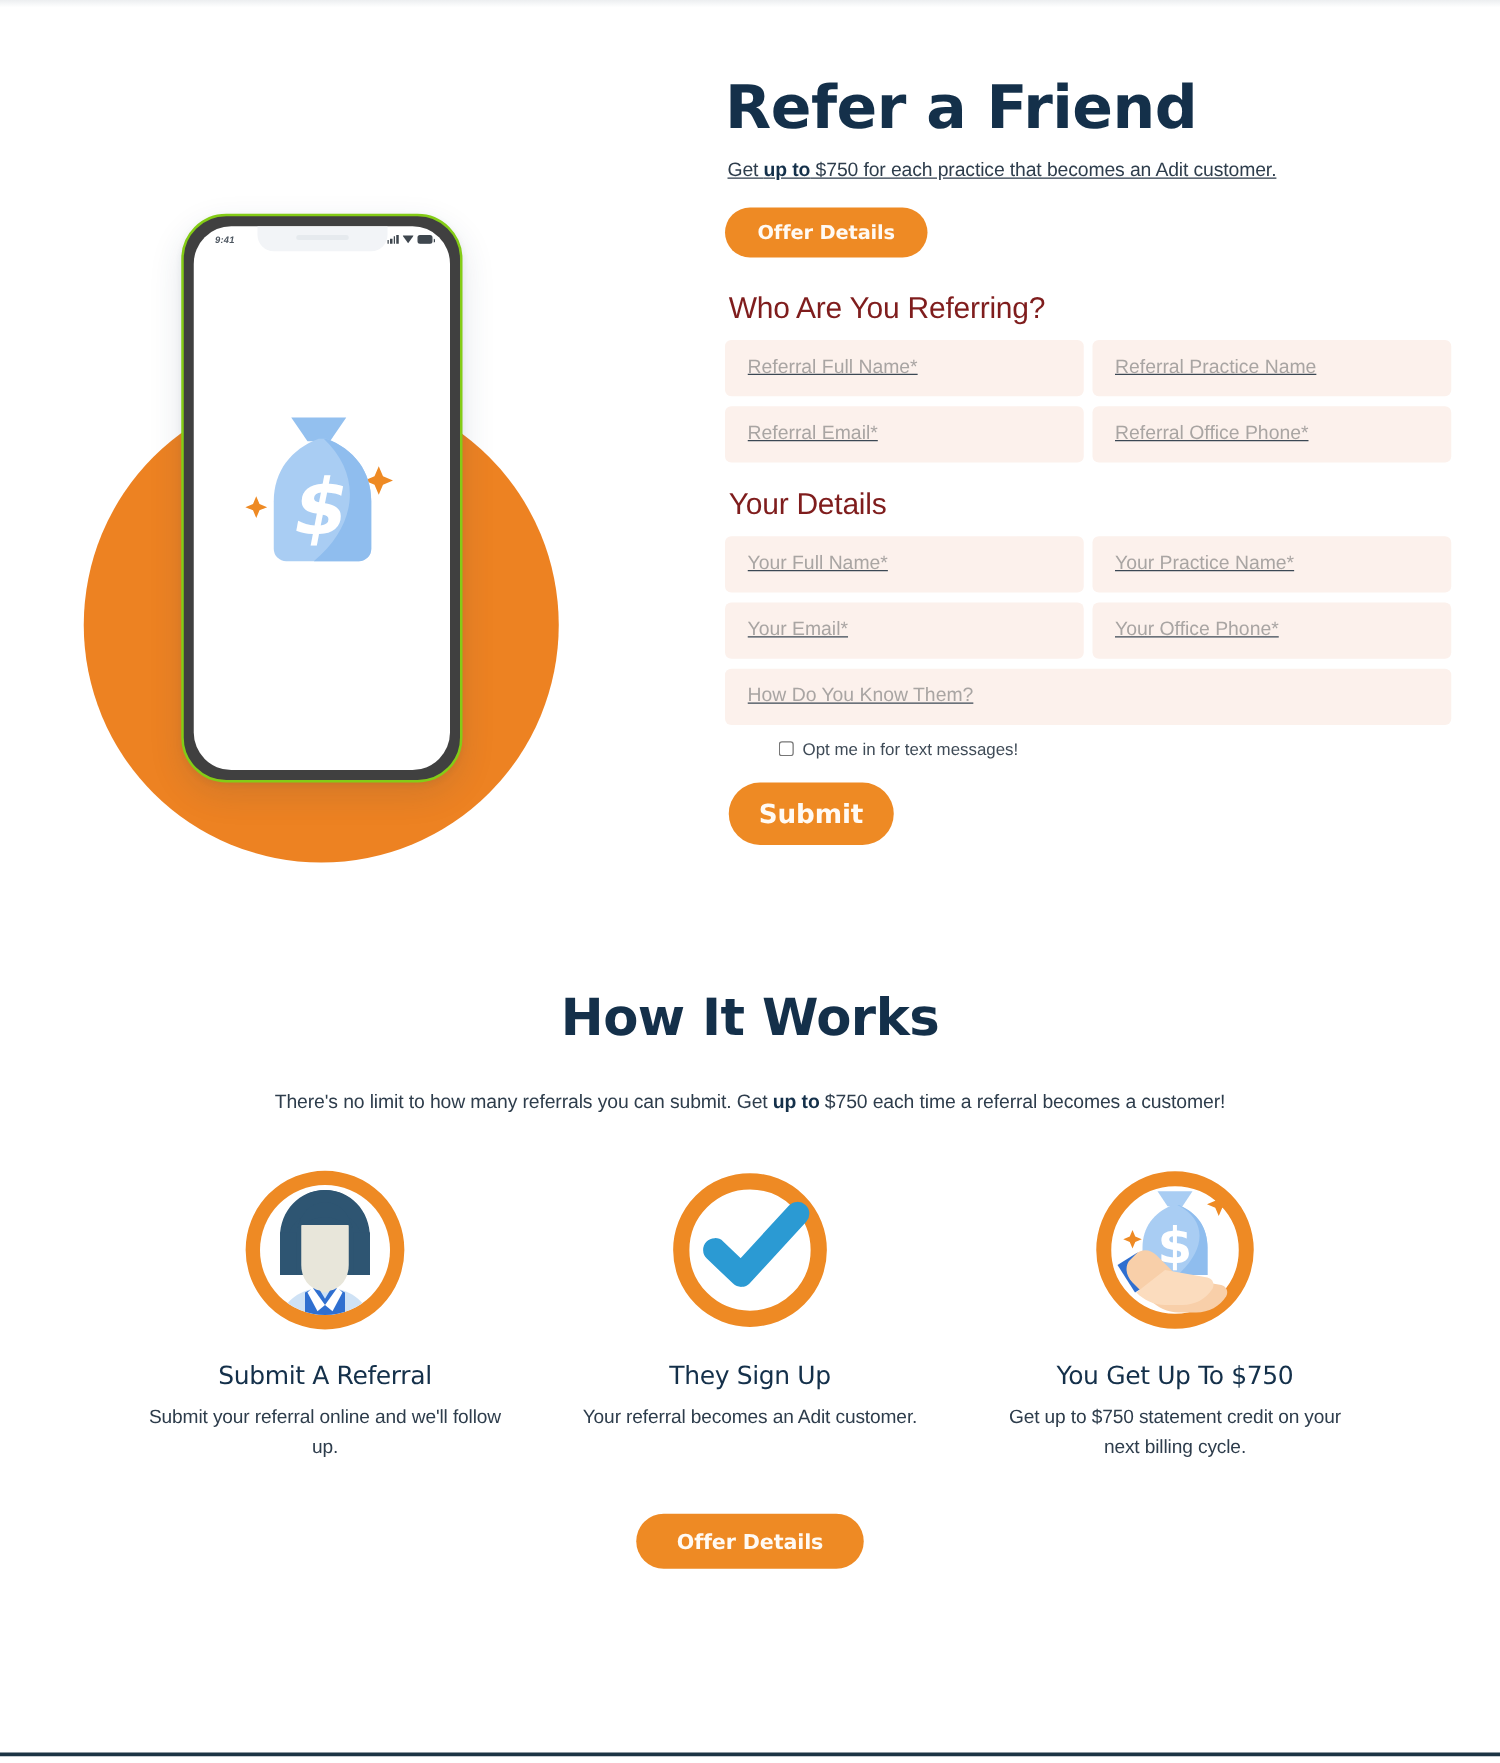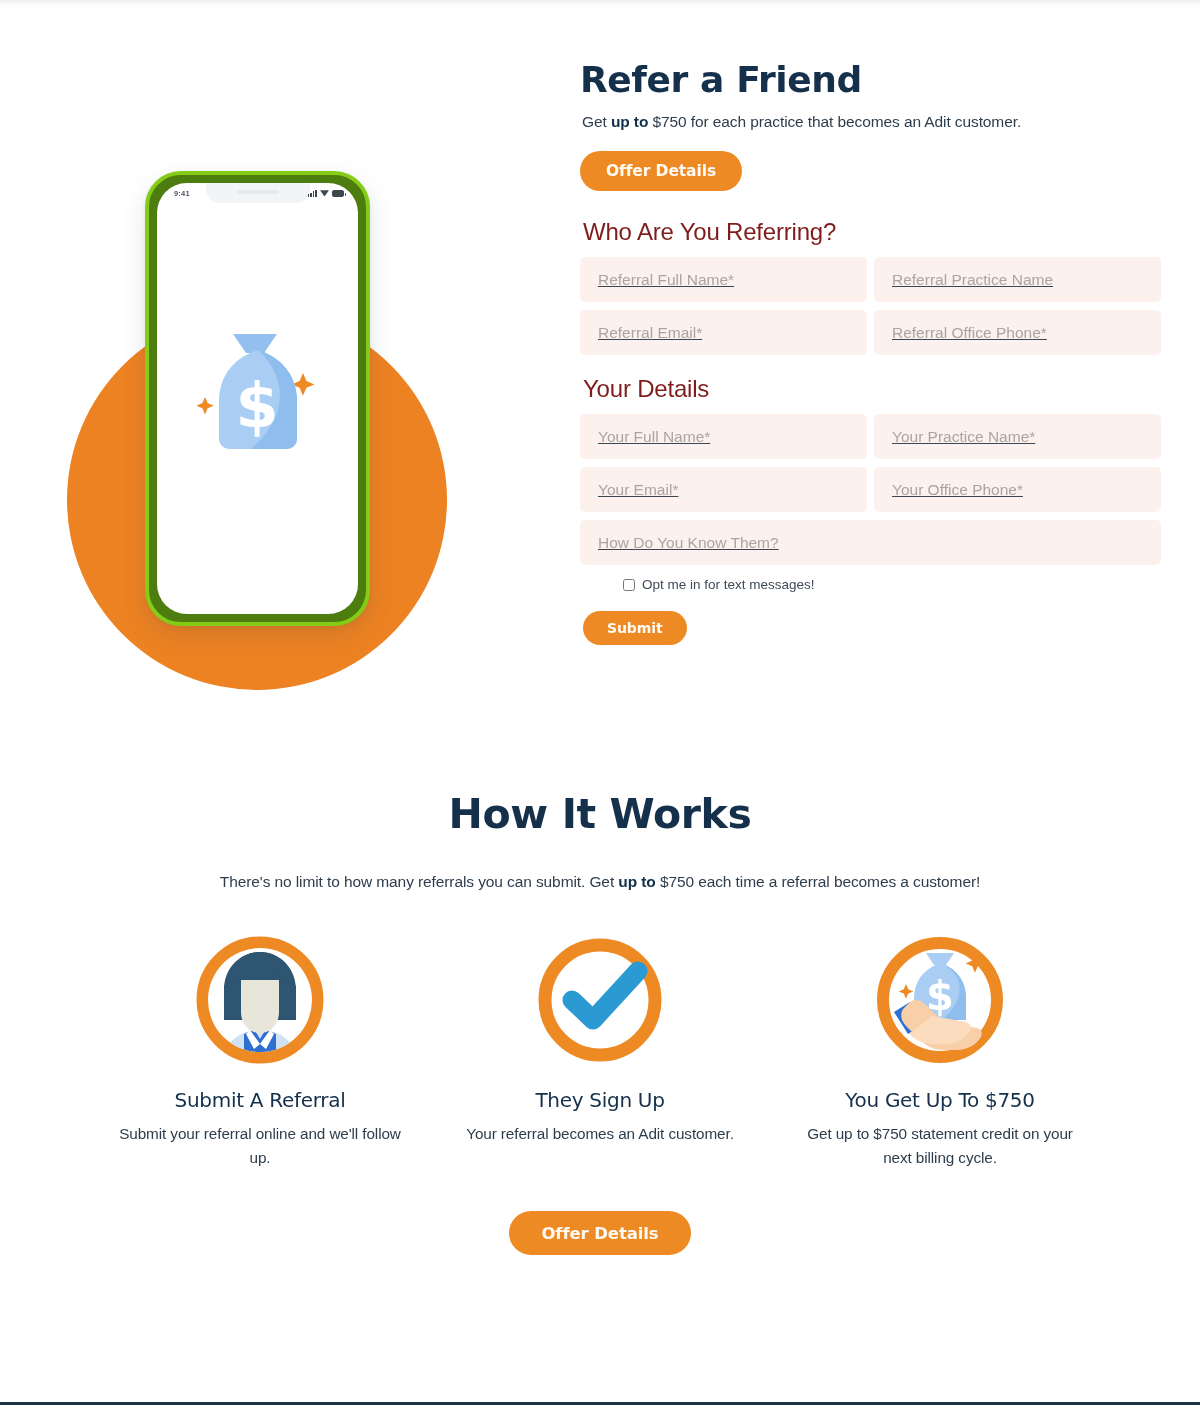--- a/index.html
+++ b/index.html
@@ -47,24 +47,25 @@
     position: absolute;
     left: 7px; top: 152px;
     width: 380px; height: 380px;
     border-radius: 50%;
     background: #ed8222;
   }
   .phone {
     position: absolute;
     left: 85px; top: 13px;
     width: 225px; height: 455px;
-    background: #4d7c0f;
+    background: #404040;
     border-radius: 36px;
-    border: 4px solid #84cc16;
+    border: 2px solid #84cc16;
     box-shadow: 0 10px 26px rgba(40,60,90,0.13), 0 2px 5px rgba(40,60,90,0.07);
+    font-style: italic;
   }
   .phone-screen {
     position: absolute;
     left: 8px; top: 8px; right: 8px; bottom: 8px;
     background: #ffffff;
     border-radius: 30px;
     overflow: hidden;
   }
   .notch {
     position: absolute;
@@ -134,31 +135,32 @@
   }
 
   .hero-copy {
     position: absolute;
     left: 580px; top: 30px;
     width: 600px;
   }
   h1.hero-title {
     margin: 0;
     font-family: "DejaVu Sans", sans-serif;
-    font-size: 36px;
+    font-size: 48px;
     font-weight: bold;
     letter-spacing: -0.4px;
     color: #14304a;
     line-height: 1.2;
   }
   .hero-sub {
     margin: 12px 0 0 2px;
     font-size: 15.5px;
     color: #2e3d4c;
     letter-spacing: -0.1px;
+    text-decoration: underline;
   }
   .hero-sub b { font-weight: bold; color: #14304a; }
 
   .btn {
     display: inline-flex;
     align-items: center; justify-content: center;
     border: none;
     background: #ee8a24;
     color: #fffaf4;
     font-family: "DejaVu Sans", sans-serif;
@@ -169,22 +171,22 @@
   }
   .btn-offer-top {
     margin: 20px 0 0 0;
     padding: 0 26px;
     height: 40px;
     font-size: 15.5px;
   }
   .btn-submit {
     margin: 0;
     padding: 0 24px;
-    height: 34px;
-    font-size: 14px;
+    height: 50px;
+    font-size: 21px;
   }
 
   h2.form-heading {
     margin: 27px 0 0 3px;
     font-size: 24px;
     font-weight: normal;
     color: #7f1d1d;
     letter-spacing: -0.2px;
   }
   h2.form-heading.second { margin-top: 20px; }

